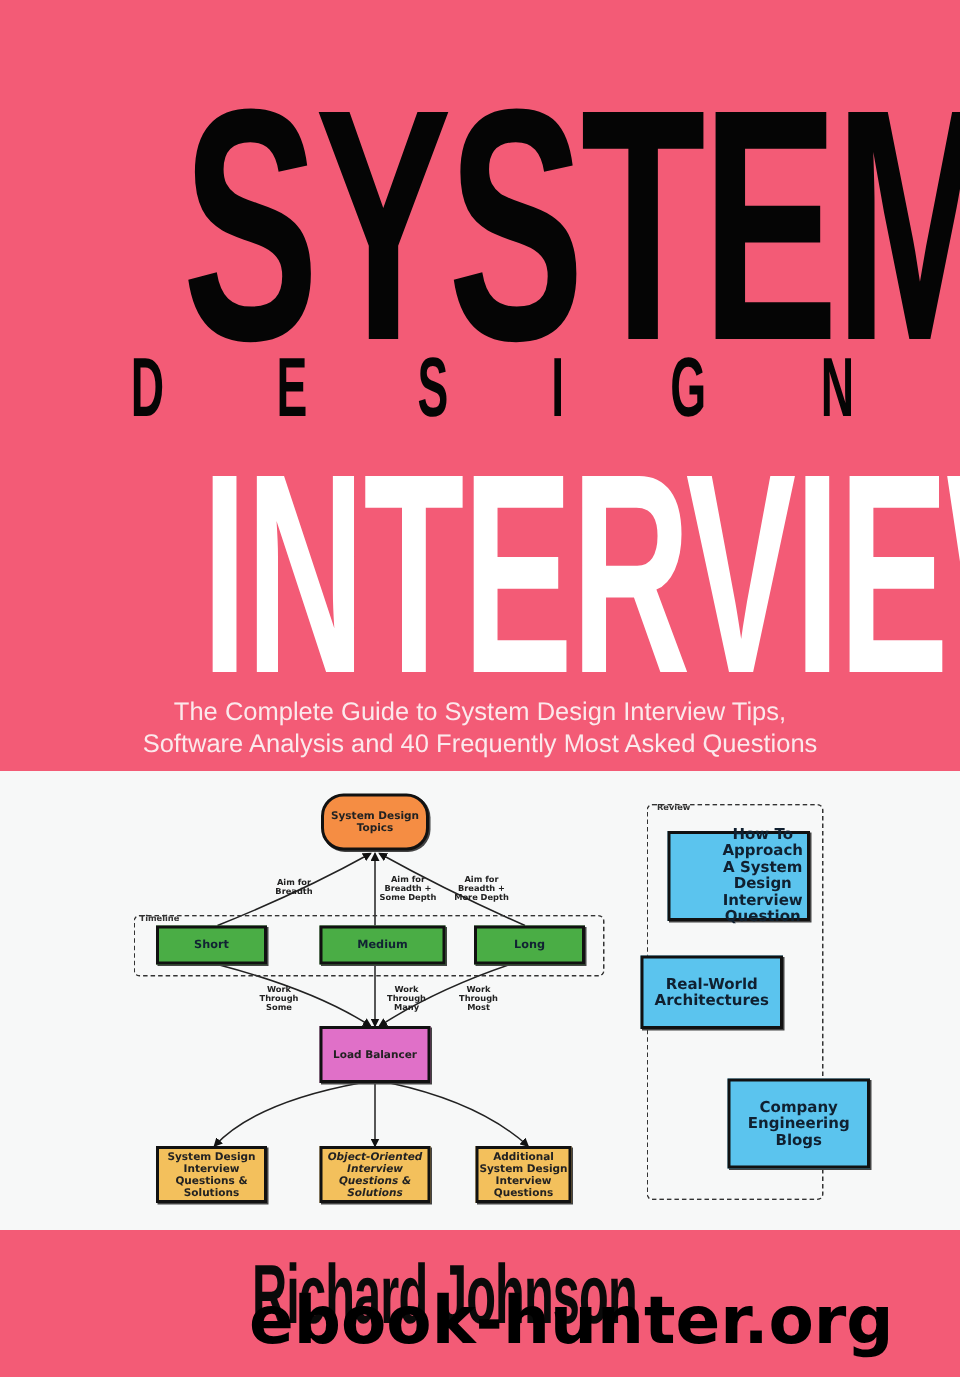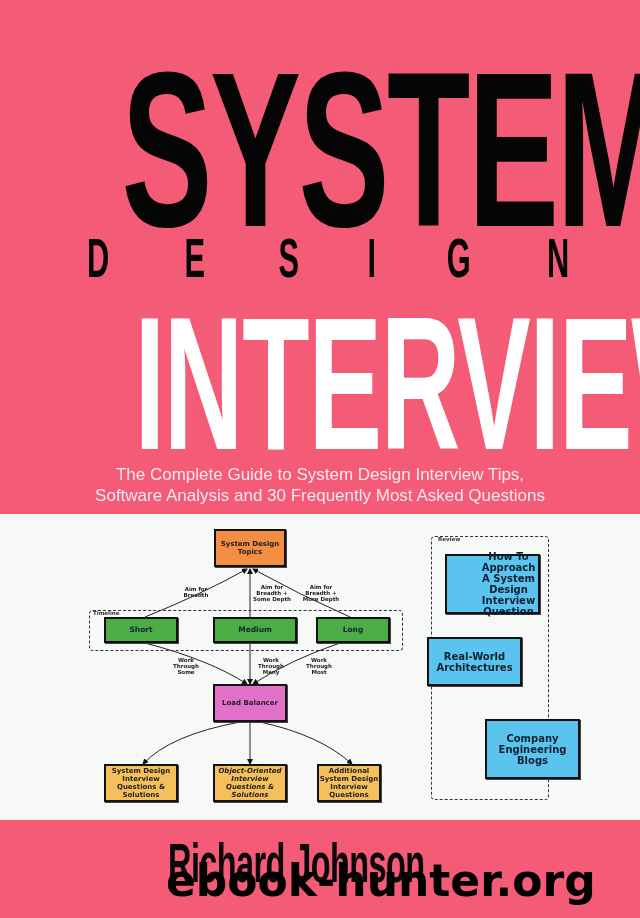--- a/index.html
+++ b/index.html
@@ -8,21 +8,21 @@
   .t-system { position:absolute; left:0; width:640px; top:40px; text-align:center; font-family:"Liberation Sans", sans-serif; font-weight:bold; font-size:220px; line-height:220px; color:#050505; letter-spacing:-4px; transform:scaleX(0.62); transform-origin:center; }
   .t-design { position:absolute; left:78px; top:230px; width:500px; display:flex; justify-content:space-between; font-weight:bold; font-size:56px; line-height:56px; color:#050505; }
   .t-design span { display:inline-block; transform:scaleX(0.55); }
   .t-interview { position:absolute; left:0; width:640px; top:288px; text-align:center; font-weight:bold; font-size:190px; line-height:190px; color:#ffffff; letter-spacing:-2px; transform:scaleX(0.58); transform-origin:center; }
   .t-sub { position:absolute; left:0; width:640px; top:464px; text-align:center; color:#fbe9ec; font-size:17px; line-height:21px; }
   .mid { position:absolute; left:0; top:514px; width:640px; height:306px; background:#f7f8f8; }
   .bottom { position:absolute; left:0; top:820px; width:640px; height:98px; background:#f35b76; }
   .author { position:absolute; left:168px; top:833px; font-weight:bold; font-size:56px; line-height:60px; color:#0a0a0a; transform:scaleX(0.58); transform-origin:left; letter-spacing:-1px; white-space:nowrap; }
   .watermark { position:absolute; left:166px; top:856px; font-family:"DejaVu Sans", sans-serif; font-weight:bold; font-size:44px; line-height:50px; color:#000; white-space:nowrap; }
   .box { position:absolute; border:2px solid #111; box-sizing:border-box; display:flex; align-items:center; justify-content:center; text-align:center; font-family:"DejaVu Sans", sans-serif; font-weight:bold; font-size:7px; line-height:8px; color:#222; box-shadow:1px 1px 0 #444; }
-  .orange { background:#f58d43; }
+  .orange { background:#f58d43;border-radius:15px; }
   .green { background:#4aad45; color:#123; font-size:7.5px; }
   .pink { background:#e070c8; }
   .yellow { background:#f3c05c; }
   .blue { background:#5bc4ee; font-size:10px; line-height:11px; color:#102030; }
   .dashed { position:absolute; border:1.5px dashed #333; box-sizing:border-box; border-radius:4px; }
   .dlabel { position:absolute; font-family:"DejaVu Sans", sans-serif; font-size:5.5px; font-weight:bold; color:#333; }
   .elabel { position:absolute; font-family:"DejaVu Sans", sans-serif; font-size:5.5px; line-height:6px; font-weight:bold; color:#222; text-align:center; }
   svg.edges { position:absolute; left:0; top:0; width:640px; height:918px; pointer-events:none; }
 </style>
 </head>
@@ -34,21 +34,21 @@
   <span>D</span>
   <span>E</span>
   <span>S</span>
   <span>I</span>
   <span>G</span>
   <span>N</span>
 </div>
 <div class="t-interview">INTERVIEW</div>
 <div class="t-sub">
   <div>The Complete Guide to System Design Interview Tips,</div>
-  <div>Software Analysis and 30 Frequently Most Asked Questions</div>
+  <div>Software Analysis and 40 Frequently Most Asked Questions</div>
 </div>
 
 <div class="mid"></div>
 
 <svg class="edges" viewBox="0 0 640 918">
   <defs>
       <marker id="ah" markerWidth="6" markerHeight="6" refX="5" refY="3" orient="auto">
         <path d="M0,0 L6,3 L0,6 z" fill="#111"></path>
       </marker>
     </defs>

